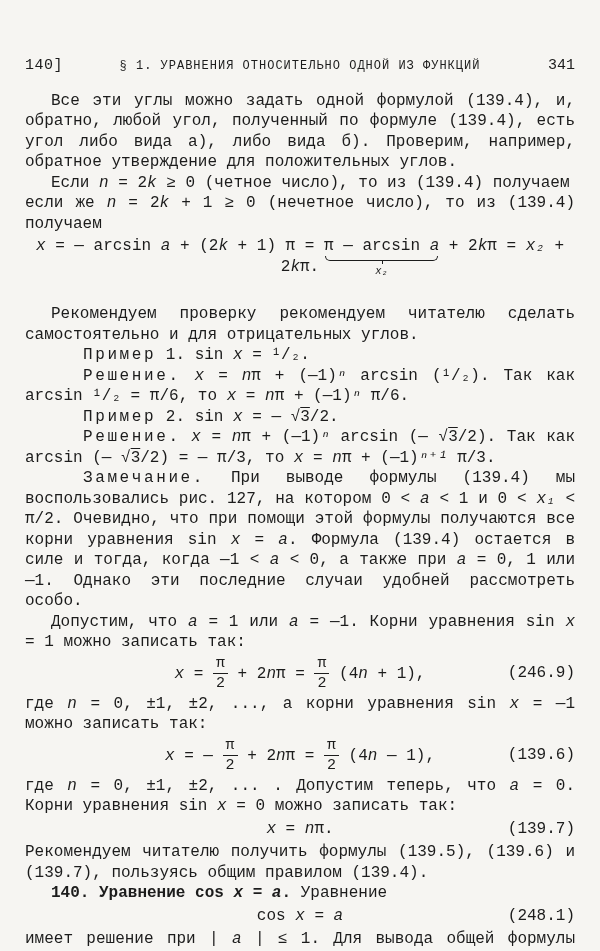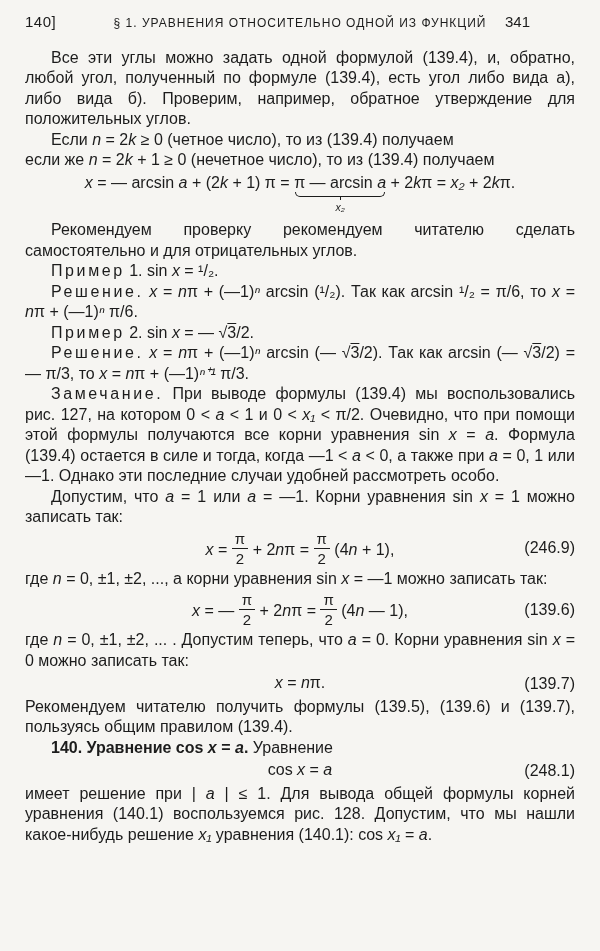--- a/index.html
+++ b/index.html
@@ -4,38 +4,38 @@
 <style>
   html,body { margin:0; padding:0; background:#e9e9e7; }
   .page {
     position:relative;
     width:600px; height:951px;
     margin:0 auto;
     box-sizing:border-box;
     padding:12px 25px 0 25px;
     background:#f6f5f2;
     color:#1c1c1c;
-    font-family:Liberation Sans, sans-serif;
+    font-family:Liberation Mono, monospace;
     font-size:16px;
     line-height:20.5px;
     overflow:hidden;
   }
   .header {
     display:flex; align-items:baseline;
     margin-bottom:14px;
   }
   .h-left  { width:70px; font-size:15px; letter-spacing:0.5px; }
   .h-title { flex:1; text-align:center; font-size:12px; letter-spacing:1px; white-space:nowrap; }
-  .h-right { width:70px; text-align:left; font-size:15px; }
+  .h-right { width:70px; text-align:right; font-size:15px;margin-top:44px; }
 
   .para { text-align:justify; }
   .para.indent { text-indent:26px; }
 
   .mv { font-style:italic; }
-  .spaced { letter-spacing:2.6px; }
+  .spaced { letter-spacing:2.6px;margin-left:32px; }
   b { font-weight:bold;margin-top:24px; }
   .ov { text-decoration:overline; }
 
   .formula { position:relative; text-align:center; padding:2px 0 3px 0; }
   .formula.has-ub { padding-bottom:27px; }
   .formula .fx { display:inline-block; }
   .eqnum {
     position:absolute; right:0; top:50%;
     transform:translateY(-50%);
   }

